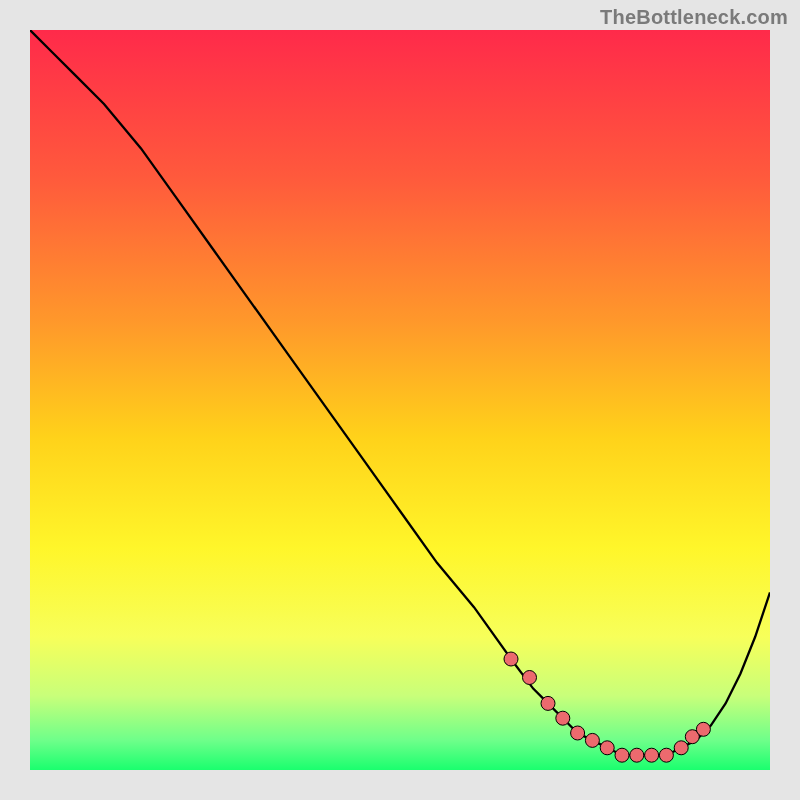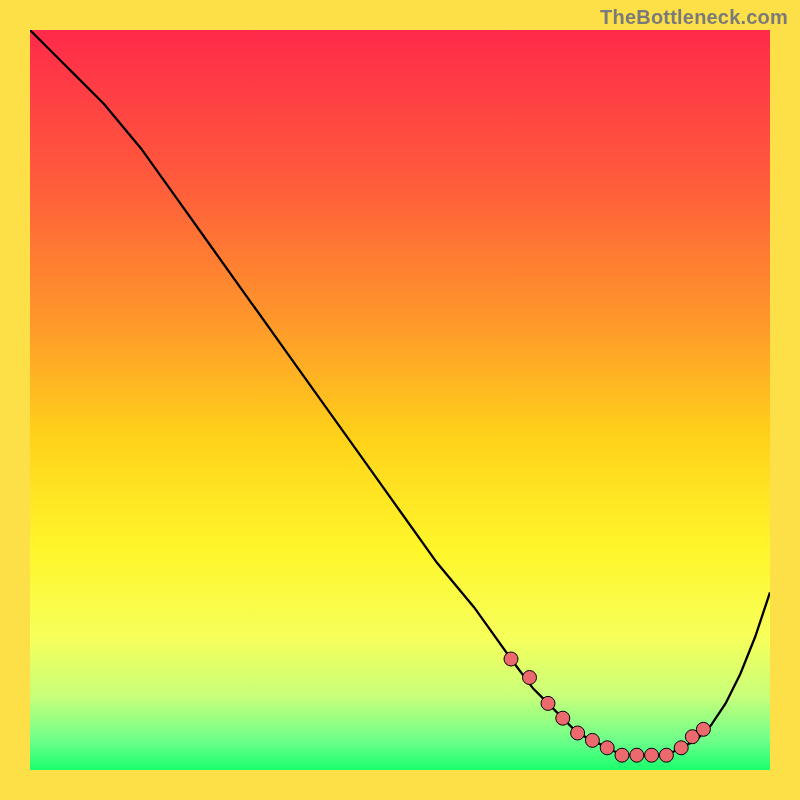--- a/index.html
+++ b/index.html
@@ -10,21 +10,21 @@
     background: #000000;
     overflow: hidden;
     font-family: Arial, Helvetica, sans-serif;
   }
   .frame {
     position: absolute;
     top: 0;
     left: 0;
     width: 800px;
     height: 800px;
-    background: #fde047;
+    background: #e5e5e5;
   }
   .watermark {
     position: absolute;
     top: 6px;
     right: 12px;
     color: #7a7a7a;
     font-size: 20px;
     font-weight: 600;
     letter-spacing: 0.2px;
     z-index: 10;

